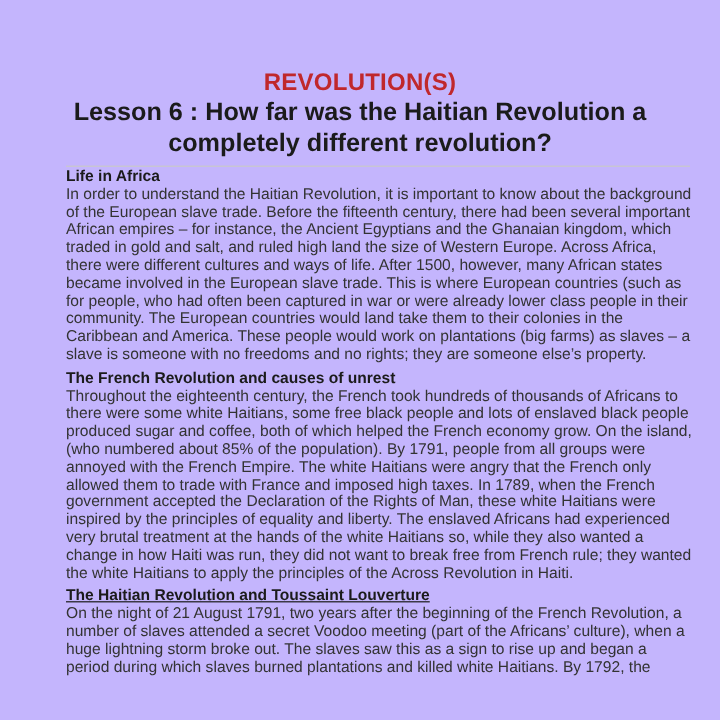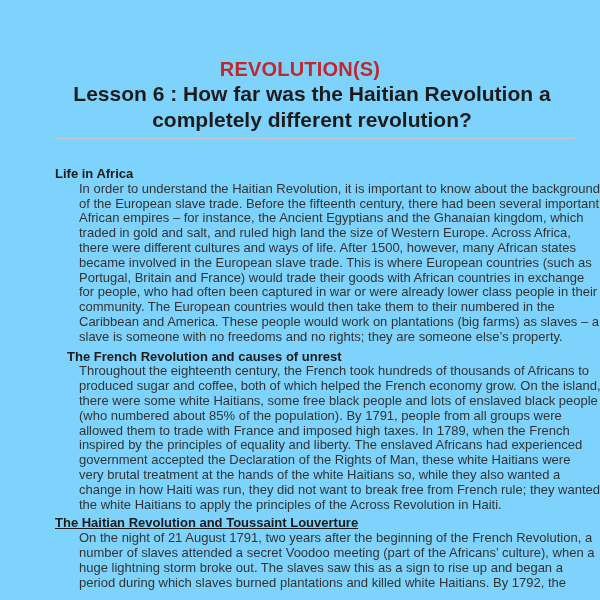--- a/index.html
+++ b/index.html
@@ -1,20 +1,20 @@
 <!DOCTYPE html>
 <html><head>
 <meta charset="utf-8">
 <style>
   html, body { margin: 0; padding: 0; background: #ffffff; }
   .page {
     position: relative;
     width: 600px;
     height: 600px;
-    background: #7dd3fc;
+    background: #c4b5fd;
     overflow: hidden;
     font-family: "Liberation Sans", sans-serif;
     -webkit-font-smoothing: antialiased;
   }
   .title-red {
     margin-top: 59px;
     text-align: center;
     color: #c0282c;
     font-weight: bold;
     font-size: 20px;
@@ -43,25 +43,25 @@
     line-height: 14.8px;
   }
   .section-heading {
     margin: 0;
     font-weight: bold;
     color: #1b1b1b;
     font-size: 13px;
     line-height: 14.8px;
     white-space: nowrap;
   }
-  .section-heading.first { margin-top: 28px; }
-  .section-heading.gap5  { margin-top: 5px; margin-left: 12px; }
+  .section-heading.first { margin-top: 1px; }
+  .section-heading.gap5  { margin-top: 5px; }
   .section-heading.gap4  { margin-top: 4px; text-decoration: underline; }
   .para { margin: 0; }
-  .line { white-space: nowrap; margin-left: 24px; }
+  .line { white-space: nowrap; }
 </style>
 </head>
 <body>
 
 <div class="page">
   <div class="title-red">REVOLUTION(S)</div>
 
   <div class="title-main">
     <div class="line">Lesson 6 : How far was the Haitian Revolution a</div>
     <div class="line">completely different revolution?</div>
@@ -71,35 +71,35 @@
 
   <div class="body-col" id="sections">
       <div class="section-heading first">Life in Africa</div>
       <div class="para">
         <div class="line">In order to understand the Haitian Revolution, it is important to know about the background</div>
         <div class="line">of the European slave trade. Before the fifteenth century, there had been several important</div>
         <div class="line">African empires – for instance, the Ancient Egyptians and the Ghanaian kingdom, which</div>
         <div class="line">traded in gold and salt, and ruled high land the size of Western Europe. Across Africa,</div>
         <div class="line">there were different cultures and ways of life. After 1500, however, many African states</div>
         <div class="line">became involved in the European slave trade. This is where European countries (such as</div>
-        <div class="line">Portugal, Britain and France) would trade their goods with African countries in exchange</div>
         <div class="line">for people, who had often been captured in war or were already lower class people in their</div>
-        <div class="line">community. The European countries would then take them to their numbered in the</div>
+        <div class="line">community. The European countries would land take them to their colonies in the</div>
         <div class="line">Caribbean and America. These people would work on plantations (big farms) as slaves – a</div>
         <div class="line">slave is someone with no freedoms and no rights; they are someone else’s property.</div>
       </div>
       <div class="section-heading gap5">The French Revolution and causes of unrest</div>
       <div class="para">
         <div class="line">Throughout the eighteenth century, the French took hundreds of thousands of Africans to</div>
+        <div class="line">there were some white Haitians, some free black people and lots of enslaved black people</div>
         <div class="line">produced sugar and coffee, both of which helped the French economy grow. On the island,</div>
-        <div class="line">there were some white Haitians, some free black people and lots of enslaved black people</div>
         <div class="line">(who numbered about 85% of the population). By 1791, people from all groups were</div>
+        <div class="line">annoyed with the French Empire. The white Haitians were angry that the French only</div>
         <div class="line">allowed them to trade with France and imposed high taxes. In 1789, when the French</div>
+        <div class="line">government accepted the Declaration of the Rights of Man, these white Haitians were</div>
         <div class="line">inspired by the principles of equality and liberty. The enslaved Africans had experienced</div>
-        <div class="line">government accepted the Declaration of the Rights of Man, these white Haitians were</div>
         <div class="line">very brutal treatment at the hands of the white Haitians so, while they also wanted a</div>
         <div class="line">change in how Haiti was run, they did not want to break free from French rule; they wanted</div>
         <div class="line">the white Haitians to apply the principles of the Across Revolution in Haiti.</div>
       </div>
       <div class="section-heading gap4">The Haitian Revolution and Toussaint Louverture</div>
       <div class="para">
         <div class="line">On the night of 21 August 1791, two years after the beginning of the French Revolution, a</div>
         <div class="line">number of slaves attended a secret Voodoo meeting (part of the Africans’ culture), when a</div>
         <div class="line">huge lightning storm broke out. The slaves saw this as a sign to rise up and began a</div>
         <div class="line">period during which slaves burned plantations and killed white Haitians. By 1792, the</div>

